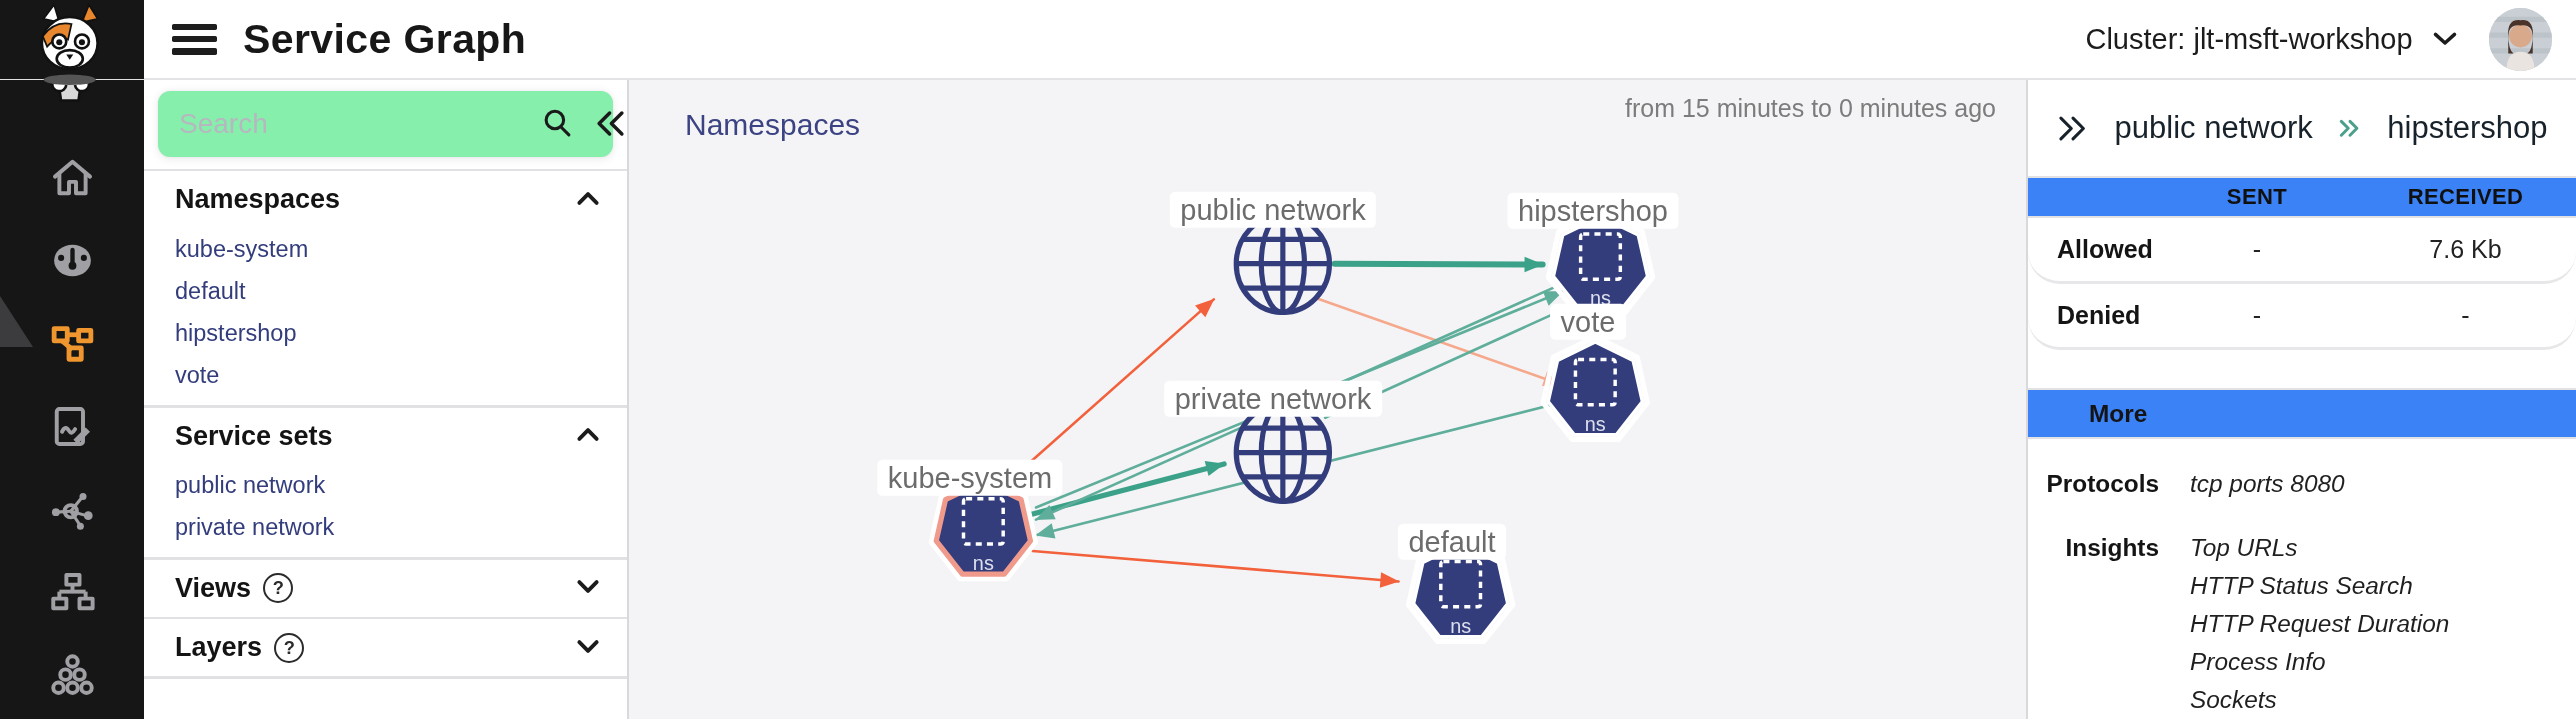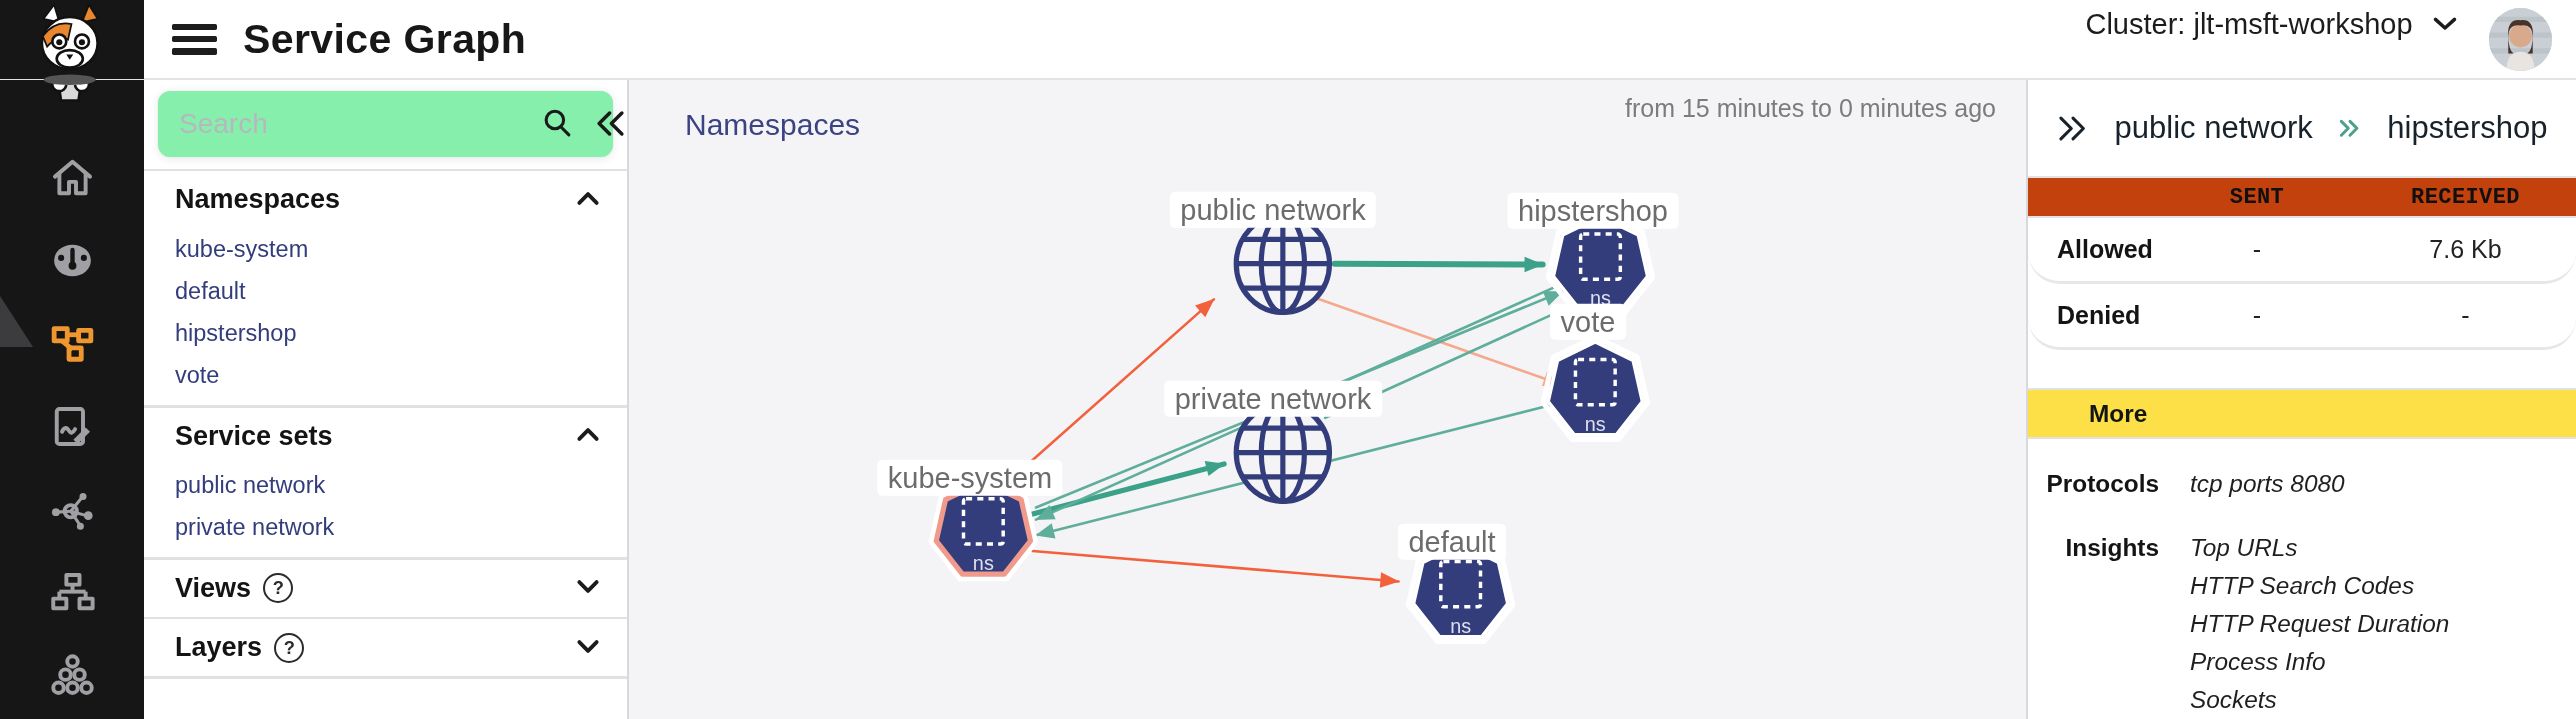--- a/index.html
+++ b/index.html
@@ -7,21 +7,21 @@
   body { font-family:"Liberation Sans", sans-serif; background:#fff; }
   .app { width:2576px; height:719px; display:flex; flex-direction:column; position:relative; }
 
   
   .top-header { height:80px; background:#fff; border-bottom:2.6px solid #e3e3e5; display:flex; align-items:center; flex:0 0 auto; position:relative; z-index:5; }
   .logo-block { width:144px; height:80px; background:#161616; flex:0 0 auto; position:relative; overflow:visible; }
   .logo-cat { position:absolute; left:14px; top:3.5px; }
   .hamburger { width:45px; height:31px; margin-left:28px; display:flex; flex-direction:column; justify-content:space-between; cursor:pointer; }
   .hamburger span { display:block; height:6.1px; background:#1d1d1d; border-radius:1.7px; }
   .app-title { font-size:41px; font-weight:700; color:#171717; margin-left:26px; letter-spacing:0.4px; }
-  .header-right { margin-left:auto; display:flex; align-items:flex-start; gap:31px; padding-right:24.4px; }
+  .header-right { margin-left:auto; display:flex; align-items:center; gap:31px; padding-right:24.4px; }
   .cluster-select { display:flex; align-items:center; gap:19px; font-size:29px; color:#1c1c1c; cursor:pointer; }
   .avatar { width:63px; height:63px; border-radius:50%; overflow:hidden; background:#cdd2d6; }
 
   
   .body-row { flex:1; display:flex; min-height:0; }
 
   
   .nav-rail { width:144px; background:#161616; flex:0 0 auto; position:relative; display:flex; flex-direction:column; align-items:center; padding-top:73px; gap:34px; }
   .nav-item { width:49px; height:49px; display:flex; align-items:center; justify-content:center; cursor:pointer; }
   .nav-wedge { position:absolute; left:0; top:216px; width:33px; height:51px; background:#3c3c3e; clip-path:polygon(0 0, 100% 100%, 0 100%); }
@@ -49,26 +49,26 @@
   .graph-svg-wrap { position:absolute; inset:0;padding-left:16px; }
   .graph-svg-wrap svg { width:100%; height:100%; display:block; }
   .graph-labels { position:absolute; inset:0; pointer-events:none; }
   .node-label { position:absolute; transform:translate(-50%,-50%); background:#fff; color:#6c6c6c; font-size:29px; padding:1.7px 10.5px; border-radius:5.2px; white-space:nowrap; pointer-events:auto; cursor:pointer; }
 
   
   .details-panel { width:550px; background:#fff; border-left:2.6px solid #d9d9db; flex:0 0 auto; display:flex; flex-direction:column; }
   .bc-row { height:96px; display:flex; align-items:center; padding-left:26px; gap:22.6px; flex:0 0 auto; }
   .bc-text { font-size:31px; color:#18222b; font-weight:500; white-space:nowrap; }
   .bc-sep { display:flex; align-items:center; margin:0 1.7px; }
-  .t-headband { height:54px; background:#c2410c; border-top:2.6px solid #e2e2e4; border-bottom:2.6px solid #e2e2e4; display:grid; grid-template-columns:131px 196px 1fr; align-items:center;font-family:Liberation Mono, monospace; }
+  .t-headband { height:54px; background:#3b82f6; border-top:2.6px solid #e2e2e4; border-bottom:2.6px solid #e2e2e4; display:grid; grid-template-columns:131px 196px 1fr; align-items:center; }
   .t-headband .th { font-size:22px; font-weight:700; color:#101010; letter-spacing:0.4px; text-align:center; }
   .t-row { height:66px; display:grid; grid-template-columns:131px 196px 1fr; align-items:center; border-bottom:3.5px solid #e7e7e9; background:#fff;border-radius:32px; }
   .t-row .rl { font-size:25px; font-weight:700; color:#141414; padding-left:29px; }
   .t-row .rv { font-size:25px; color:#232323; text-align:center; }
-  .more-band { margin-top:38px; height:51px; background:#fde047; border-top:2.6px solid #e2e2e4; border-bottom:2.6px solid #e2e2e4; display:flex; align-items:center; padding-left:61px; font-size:24.4px; font-weight:700; color:#141414; flex:0 0 auto; }
+  .more-band { margin-top:38px; height:51px; background:#3b82f6; border-top:2.6px solid #e2e2e4; border-bottom:2.6px solid #e2e2e4; display:flex; align-items:center; padding-left:61px; font-size:24.4px; font-weight:700; color:#141414; flex:0 0 auto; }
   .kv { display:grid; grid-template-columns:131px 1fr; margin-top:26px; }
   .kv .kl { font-size:24.4px; font-weight:700; color:#141414; text-align:right; line-height:38px; }
   .kv .kvals { padding-left:31px;font-style:italic; }
   .kv .kvals div { font-size:24.4px; color:#1f1f1f; line-height:38px; height:38px; cursor:pointer; }
 </style>
 </head>
 <body>
 
 <div class="app">
 
@@ -382,21 +382,21 @@
       <div class="kv">
         <div class="kl">Protocols</div>
         <div class="kvals">
             <div>tcp ports 8080</div>
           </div>
       </div>
       <div class="kv">
         <div class="kl">Insights</div>
         <div class="kvals" id="insights-list">
             <div>Top URLs</div>
-            <div>HTTP Search Codes</div>
+            <div>HTTP Status Search</div>
             <div>HTTP Request Duration</div>
             <div>Process Info</div>
             <div>Sockets</div>
           </div>
       </div>
     </div>
 
   </div>
 </div>
 

